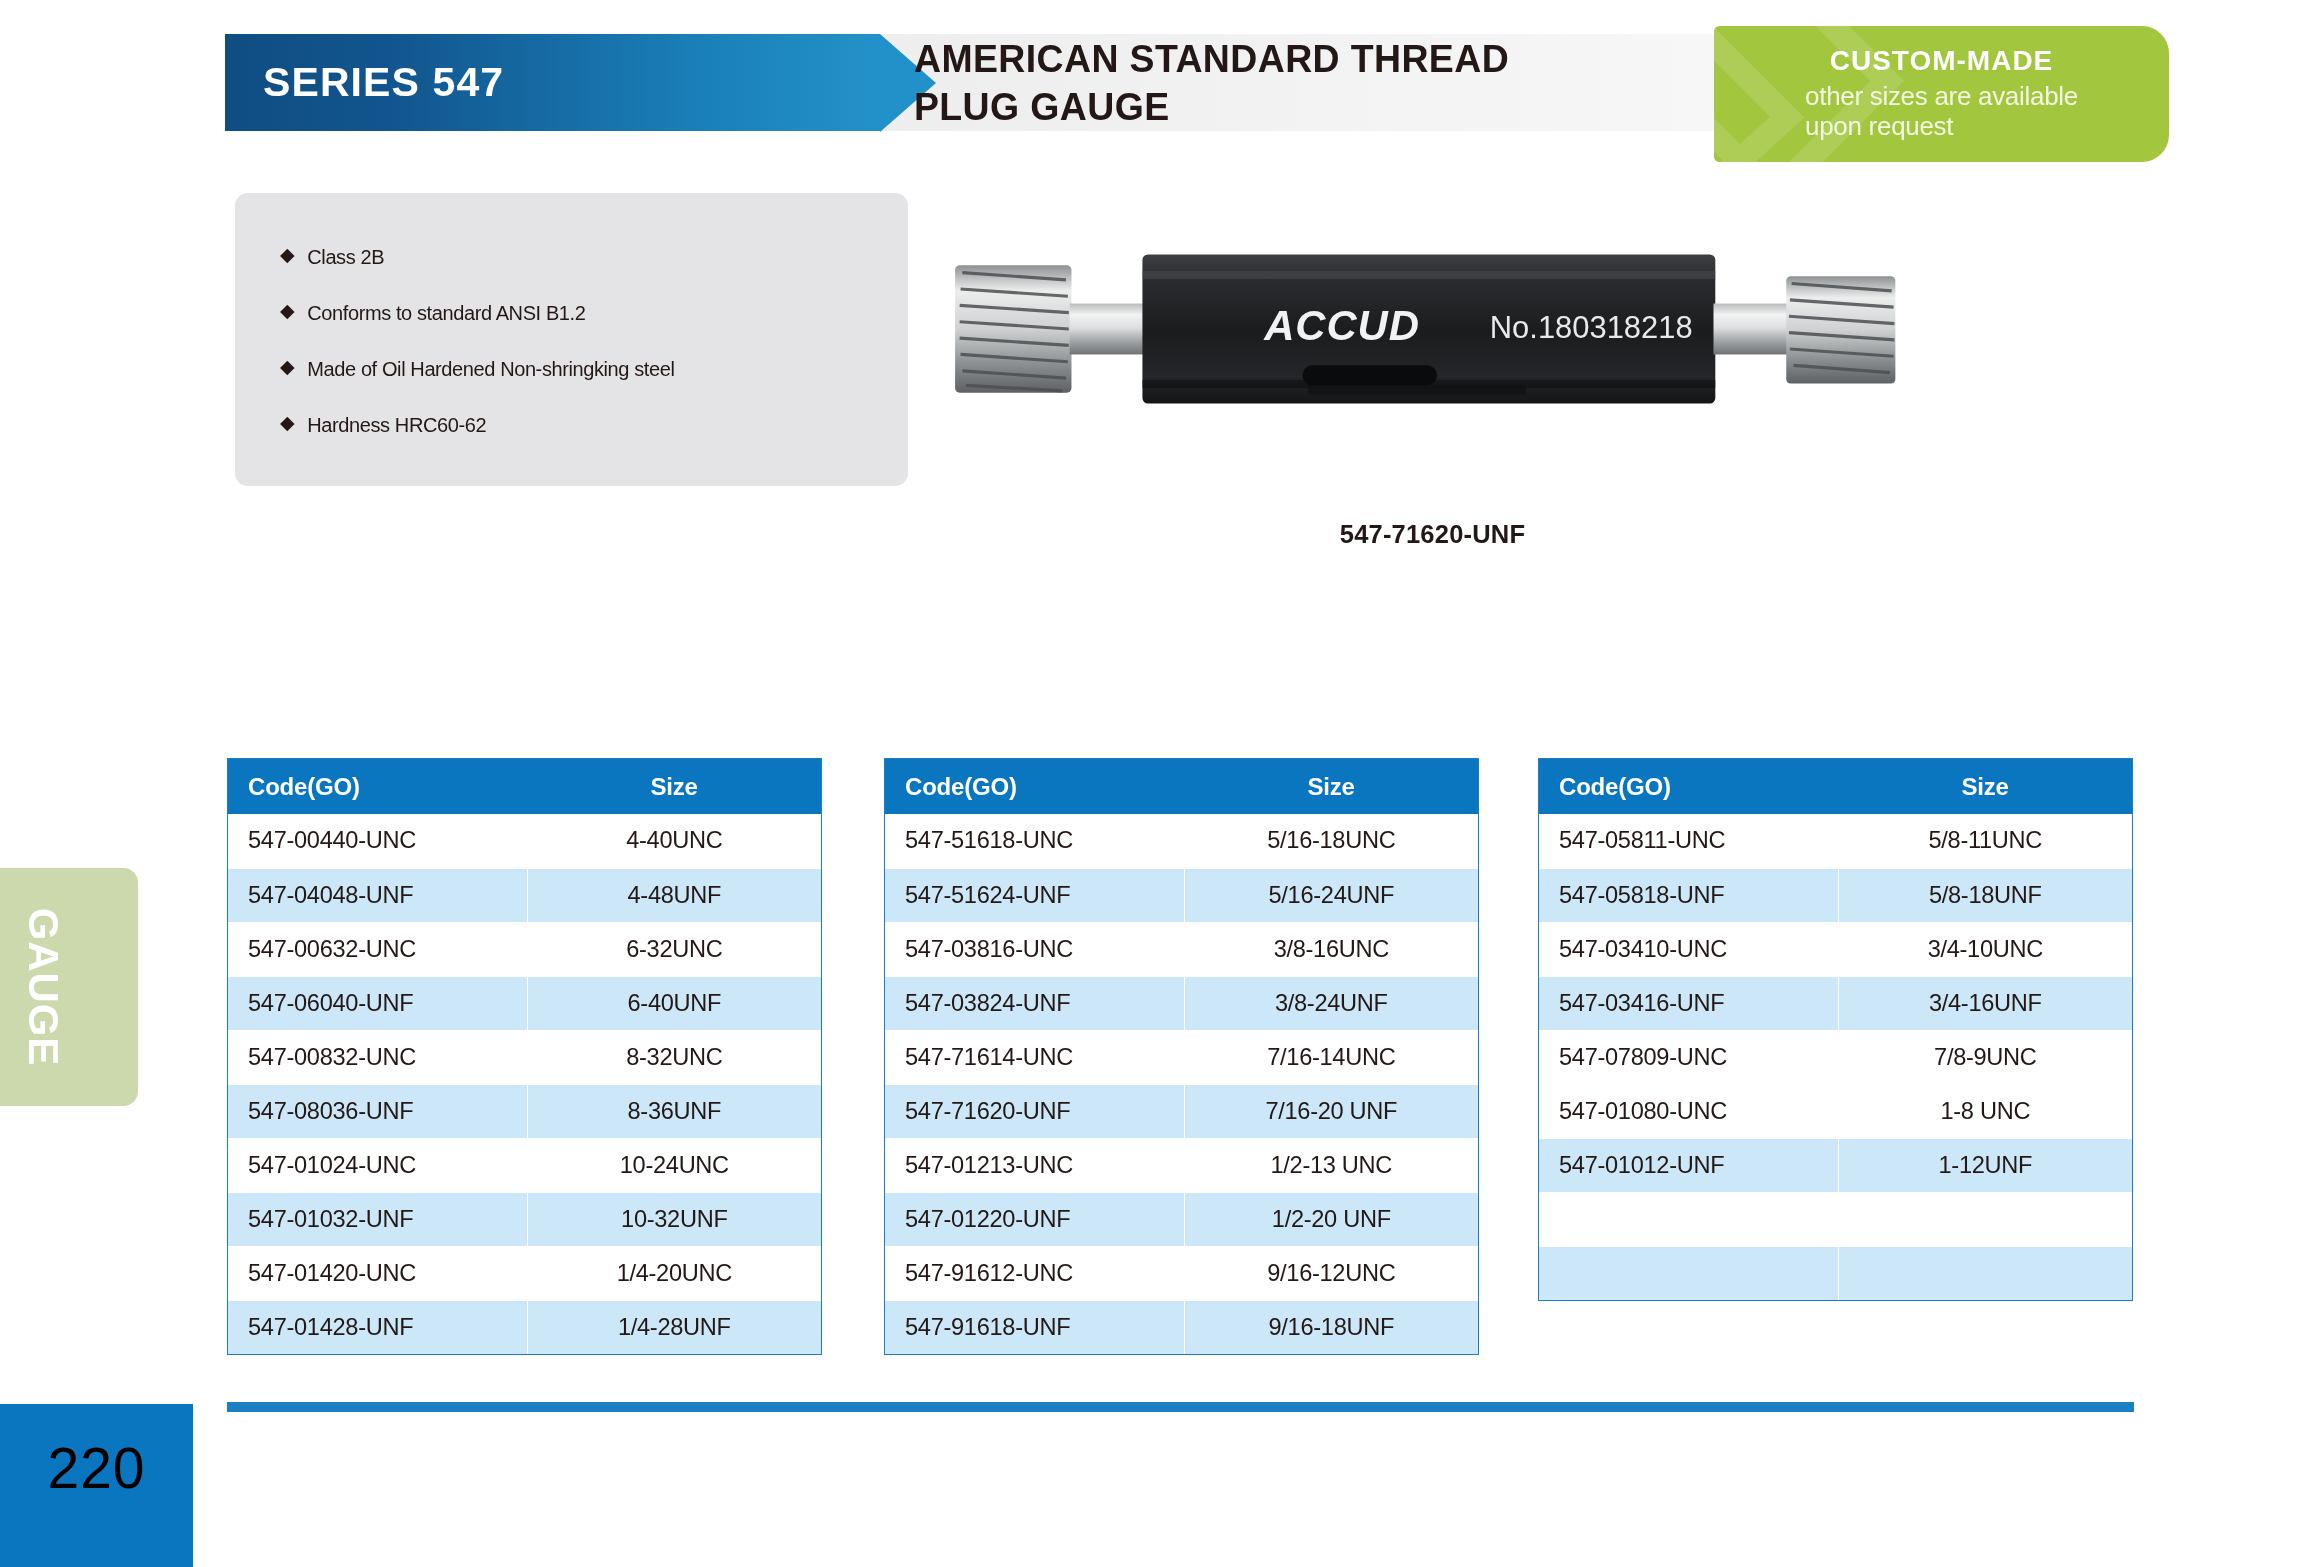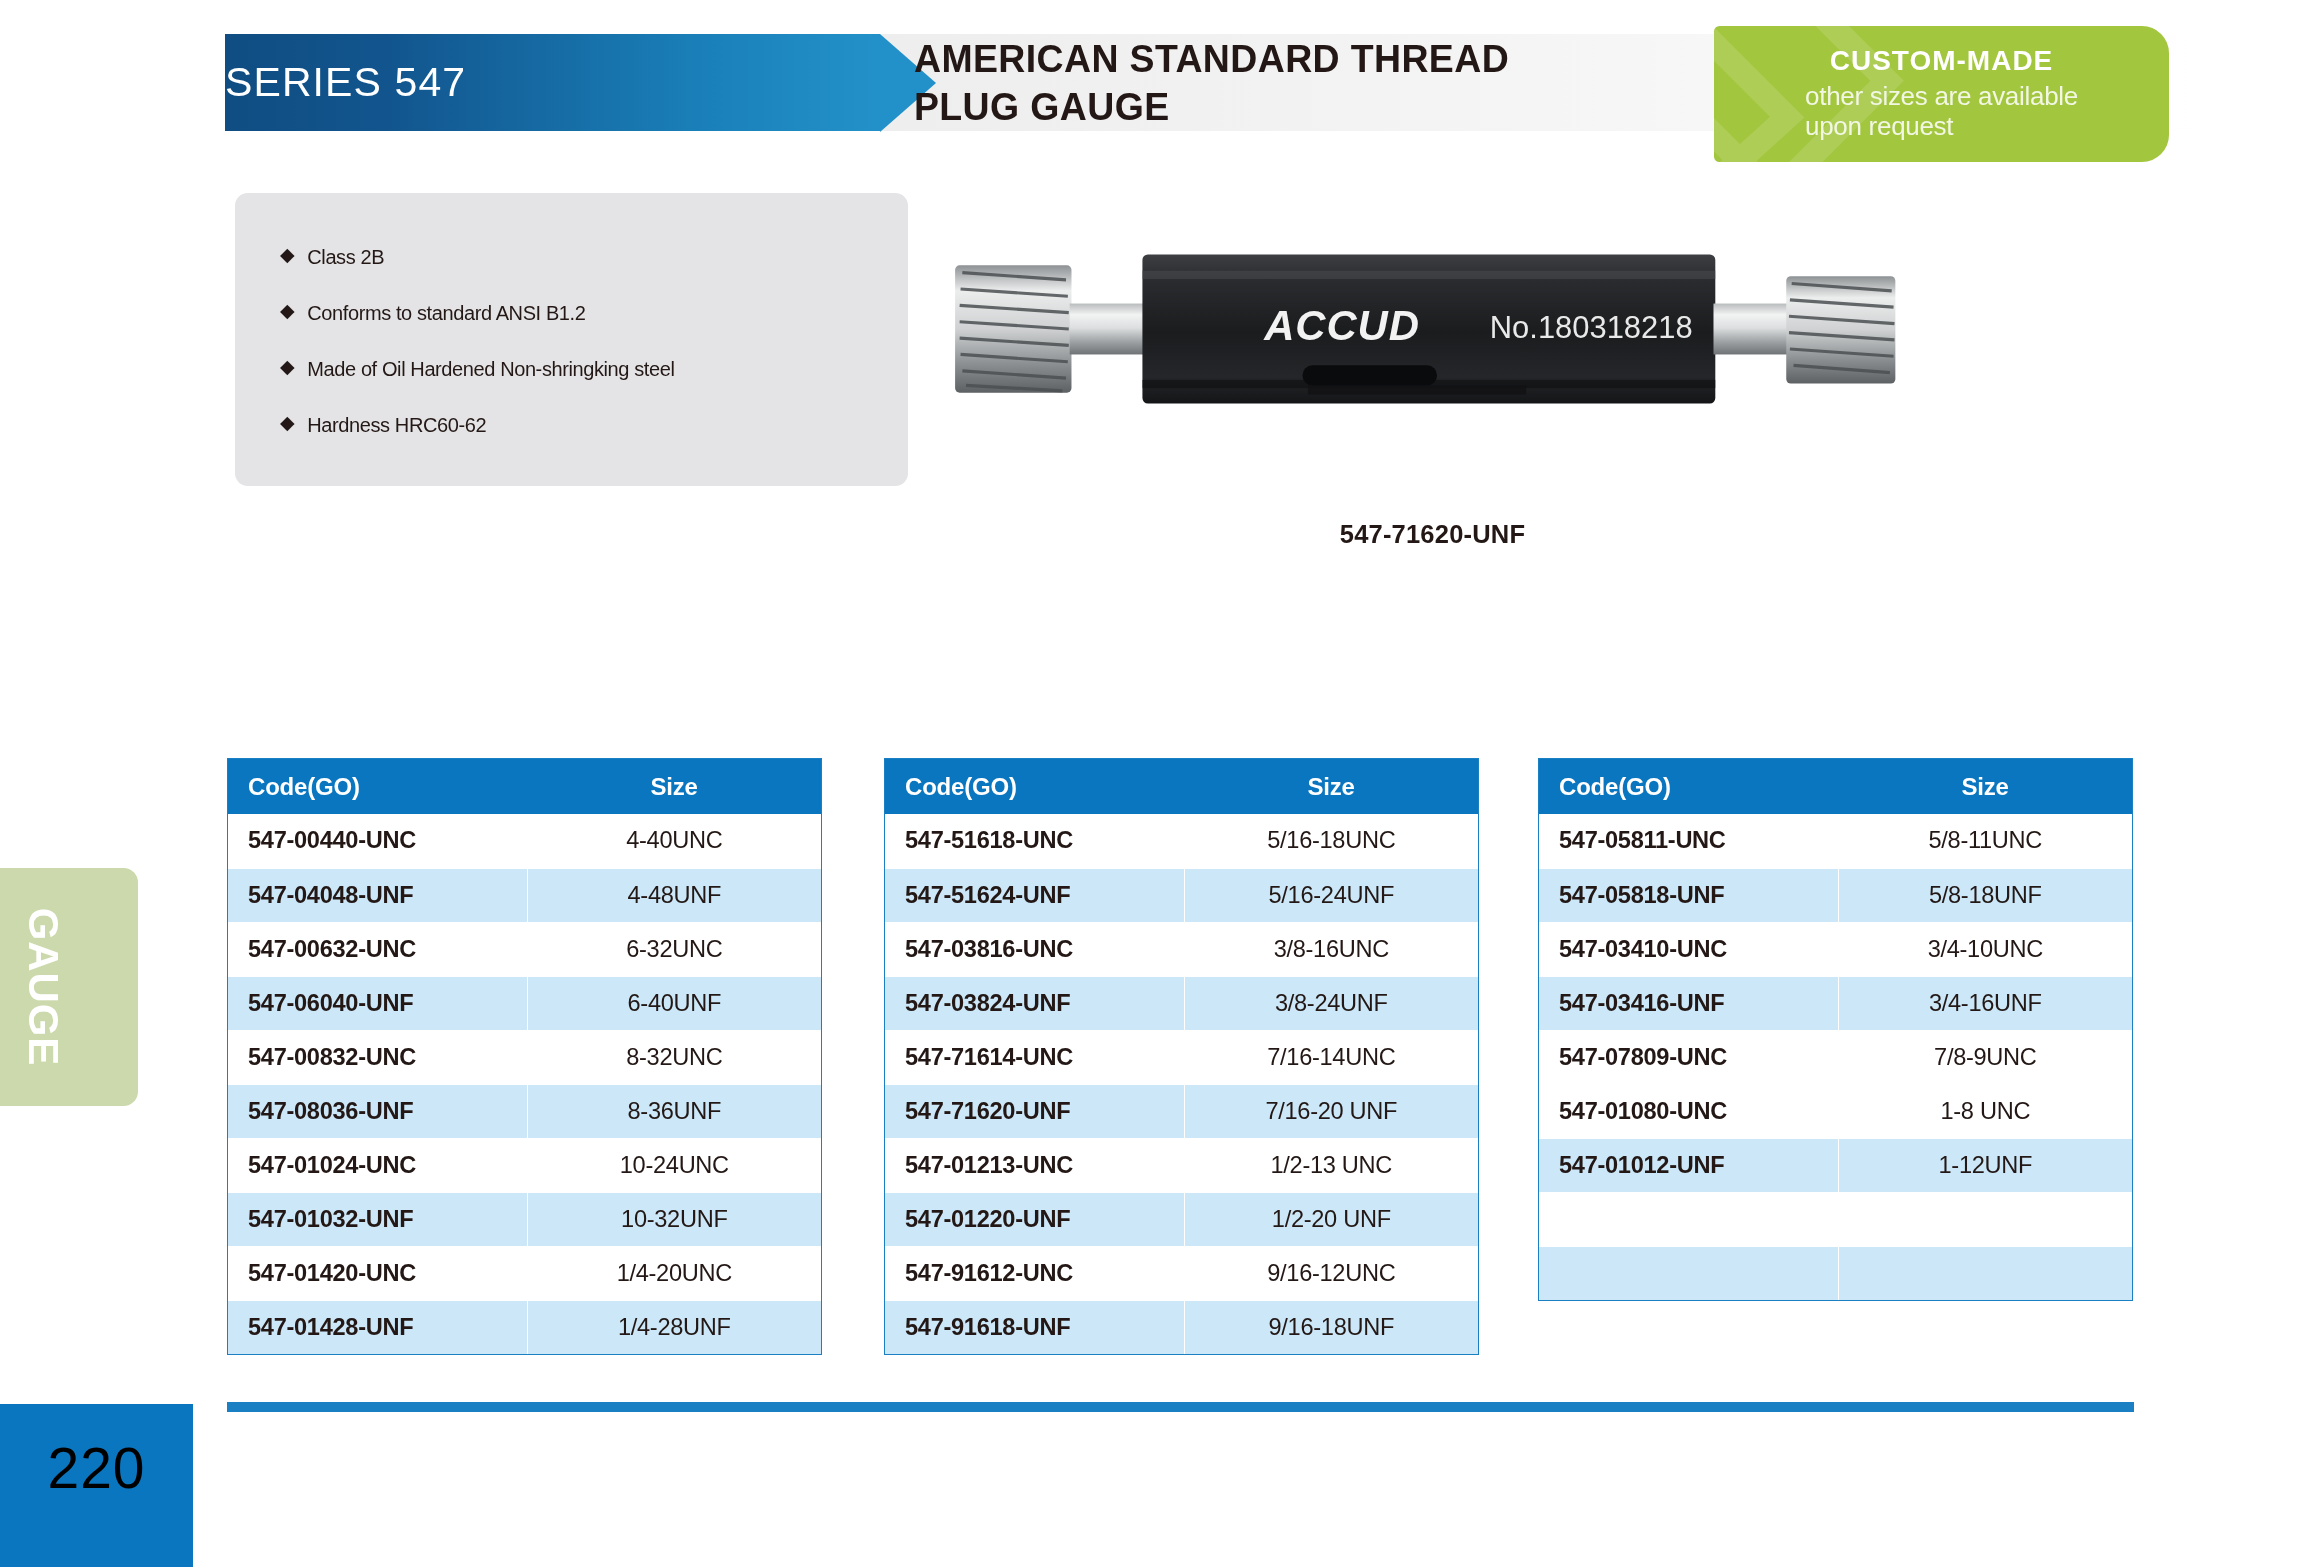--- a/index.html
+++ b/index.html
@@ -24,22 +24,22 @@
     display: flex; align-items: center;
   }
   .series-tag .arrow {
     position: absolute; left: 655px; top: 0;
     width: 0; height: 0;
     border-top: 49px solid transparent;
     border-bottom: 49px solid transparent;
     border-left: 56px solid #2391c9;
   }
   .series-text {
-    color: #ffffff; font-size: 41px; font-weight: normal;
-    letter-spacing: 1.1px; 
+    color: #ffffff; font-size: 41px; font-weight: bold;
+    letter-spacing: 1.1px; margin-left: 38px;
     font-family: "Liberation Sans", sans-serif;
   }
   .header-title {
     position: absolute; left: 914px; top: 33px;
     width: 846px; height: 100px;
     display: flex; flex-direction: column; justify-content: center;
     color: #231815; font-size: 39px; font-weight: bold;
     line-height: 1.24; letter-spacing: 0.4px;
     transform: scaleX(0.96); transform-origin: left center;
   }
@@ -118,21 +118,21 @@
     font-size: 24px; font-weight: bold;
     height: 55px; padding: 0 0 0 20px;
     text-align: left; letter-spacing: -0.2px;
   }
   .tbl thead th.size-h { text-align: center; padding: 0; }
   .tbl tbody td {
     height: 54px; font-size: 23.6px; color: #231815;
     border-bottom: 1.8px solid #ffffff;
   }
   .tbl tbody td.code {
-    font-weight: bold; padding-left: 20px; letter-spacing: -0.3px;
+    font-weight: normal; padding-left: 20px; letter-spacing: -0.3px;
     border-right: 1.8px solid #ffffff;
   }
   .tbl tbody td.size { text-align: center; letter-spacing: -0.3px; }
   .tbl tbody tr.odd td { background: #ffffff; }
   .tbl tbody tr.even td { background: #cbe7f8; }
   .tbl tbody tr:last-child td { border-bottom: none; }
 
   #tbl1 { left: 227px; width: 595px; }
   #tbl2 { left: 884px; width: 595px; }
   #tbl3 { left: 1538px; width: 595px; }

